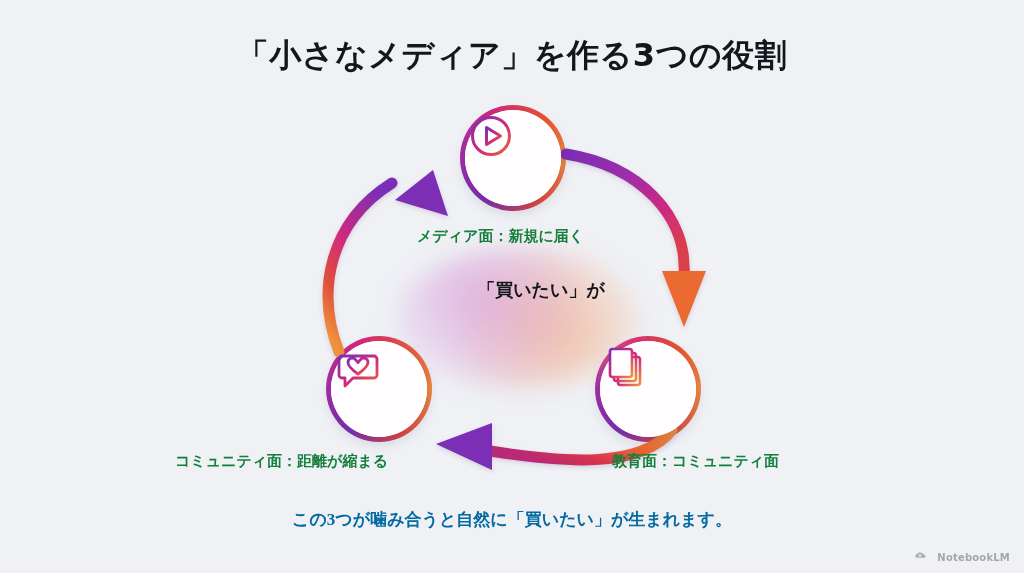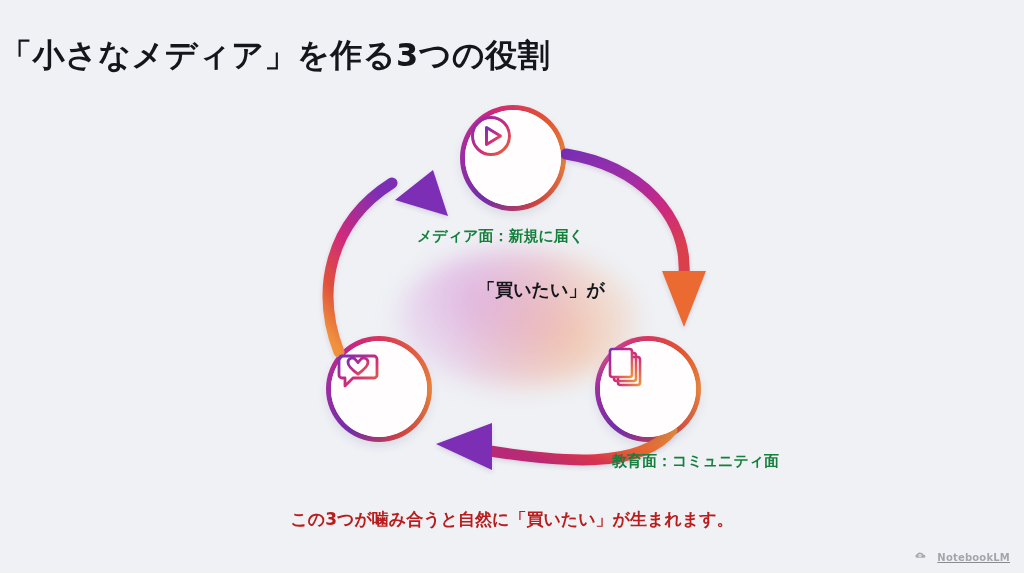--- a/index.html
+++ b/index.html
@@ -21,20 +21,21 @@
     width: 1024px;
     height: 573px;
   }
 
   
   .title {
     position: absolute;
     top: 34px;
     left: 0;
     width: 1024px;
+    text-align: center;
     font-size: 32px;
     font-weight: 700;
     color: #14161c;
     letter-spacing: 0.5px;
     white-space: nowrap;
   }
 
   
   .stage {
     position: absolute;
@@ -126,34 +127,34 @@
 
   
   .caption {
     position: absolute;
     top: 508px;
     left: 0;
     width: 1024px;
     text-align: center;
     font-size: 17px;
     font-weight: 700;
-    color: #b91c1c;
+    color: #0369a1;
     white-space: nowrap;
+    font-family: Liberation Serif, serif;
   }
 
   
   .watermark {
     position: absolute;
     right: 14px;
     bottom: 10px;
     display: flex;
     align-items: center;
     gap: 11px;
     opacity: 0.42;
-    text-decoration: underline;
   }
   .watermark .wm-text {
     font-size: 10px;
     font-weight: 600;
     color: #3a3d45;
     letter-spacing: 0.2px;
   }
 </style>
 </head>
 <body style="background: rgb(239, 241, 245);">
@@ -265,20 +266,21 @@
           <path d="M 11 15 h 32 a 3 3 0 0 1 3 3 v 16 a 3 3 0 0 1 -3 3 h -21 l -8 8 v -8 h -3
                    a 3 3 0 0 1 -3 -3 v -16 a 3 3 0 0 1 3 -3 z" fill="none" stroke="url(#icoComm)" stroke-width="2.8" stroke-linejoin="round"></path>
           <path d="M 27 33 c -7 -5 -10 -8 -10 -11.5 a 4.3 4.3 0 0 1 8 -2.3 l 2 2.4 l 2 -2.4
                    a 4.3 4.3 0 0 1 8 2.3 c 0 3.5 -3 6.5 -10 11.5 z" fill="none" stroke="url(#icoComm)" stroke-width="2.8" stroke-linejoin="round"></path>
         </svg>
       </div>
     </div>
 
     <div class="node-label" id="label-media">メディア面：新規に届く</div>
     <div class="node-label" id="label-edu">教育面：コミュニティ面</div>
+    <div class="node-label" id="label-comm">コミュニティ面：距離が縮まる</div>
 
   </div>
 
   <div class="caption">この3つが噛み合うと自然に「買いたい」が生まれます。</div>
 
   <div class="watermark">
     <svg width="12" height="12" viewBox="0 0 12 12">
       <path d="M6 1.6 C7.6 1.6 9 2.5 9.7 3.9 C10.6 3.7 11.4 4.3 11.4 5.2
                C11.4 6.1 10.7 6.8 9.8 6.8 L3.2 6.8 C2.2 6.8 1.4 6 1.4 5
                C1.4 4.1 2.1 3.3 3 3.2 C3.5 2.2 4.6 1.6 6 1.6 Z" fill="#4a4d55"></path>

